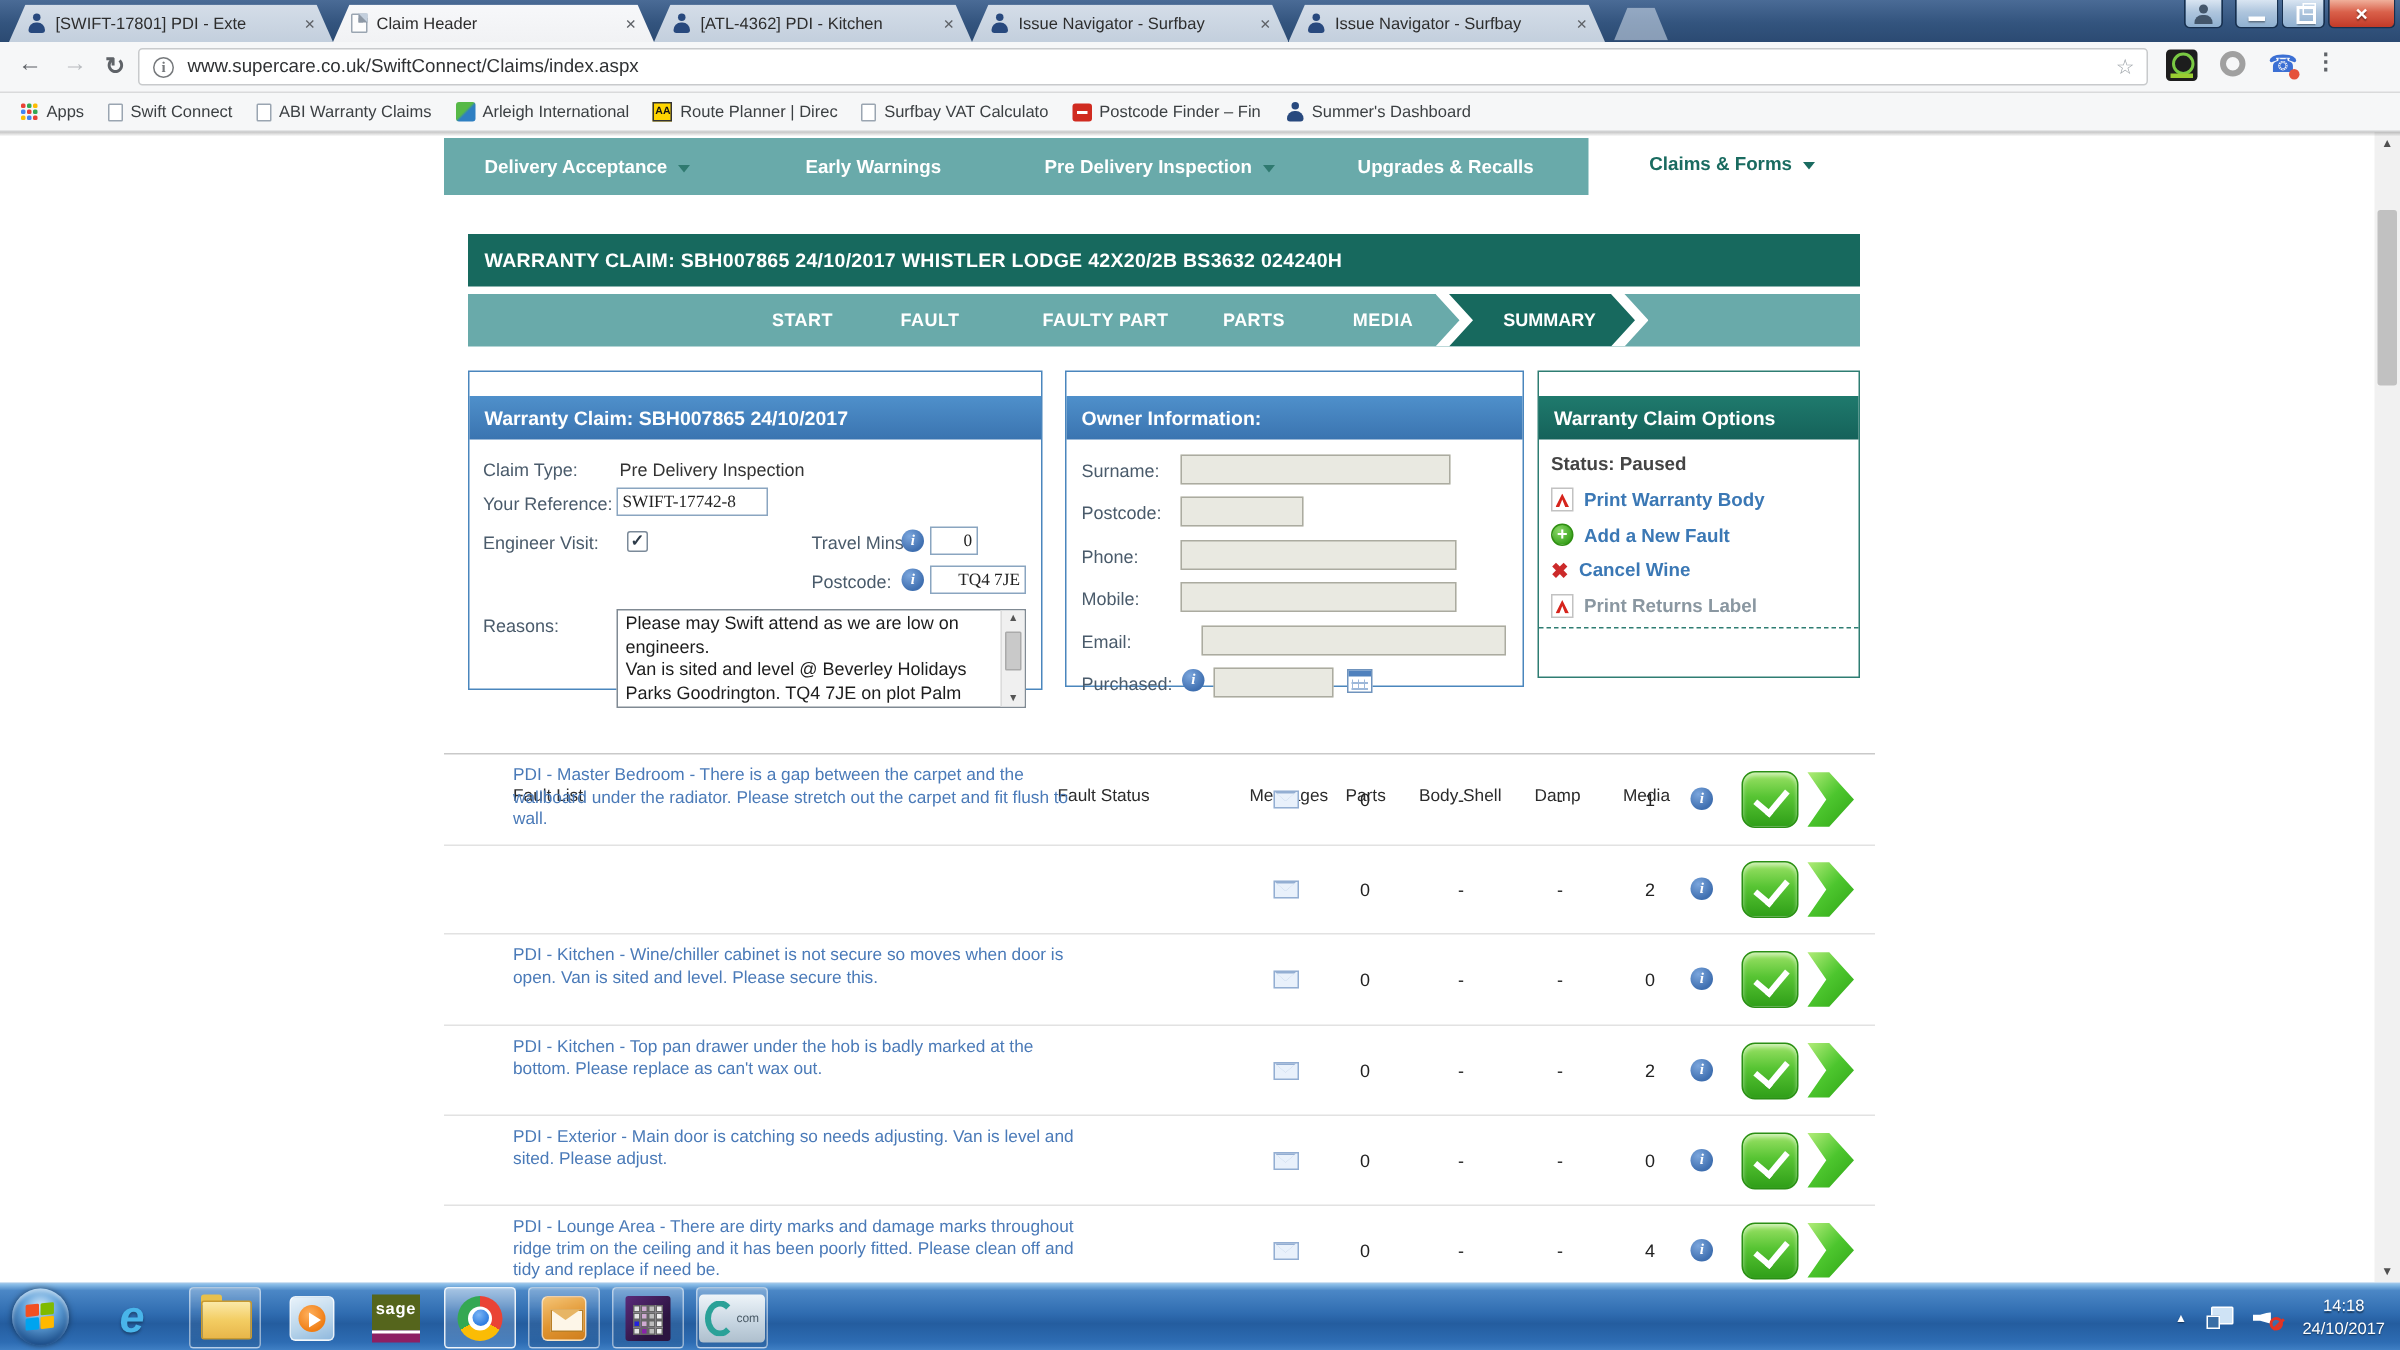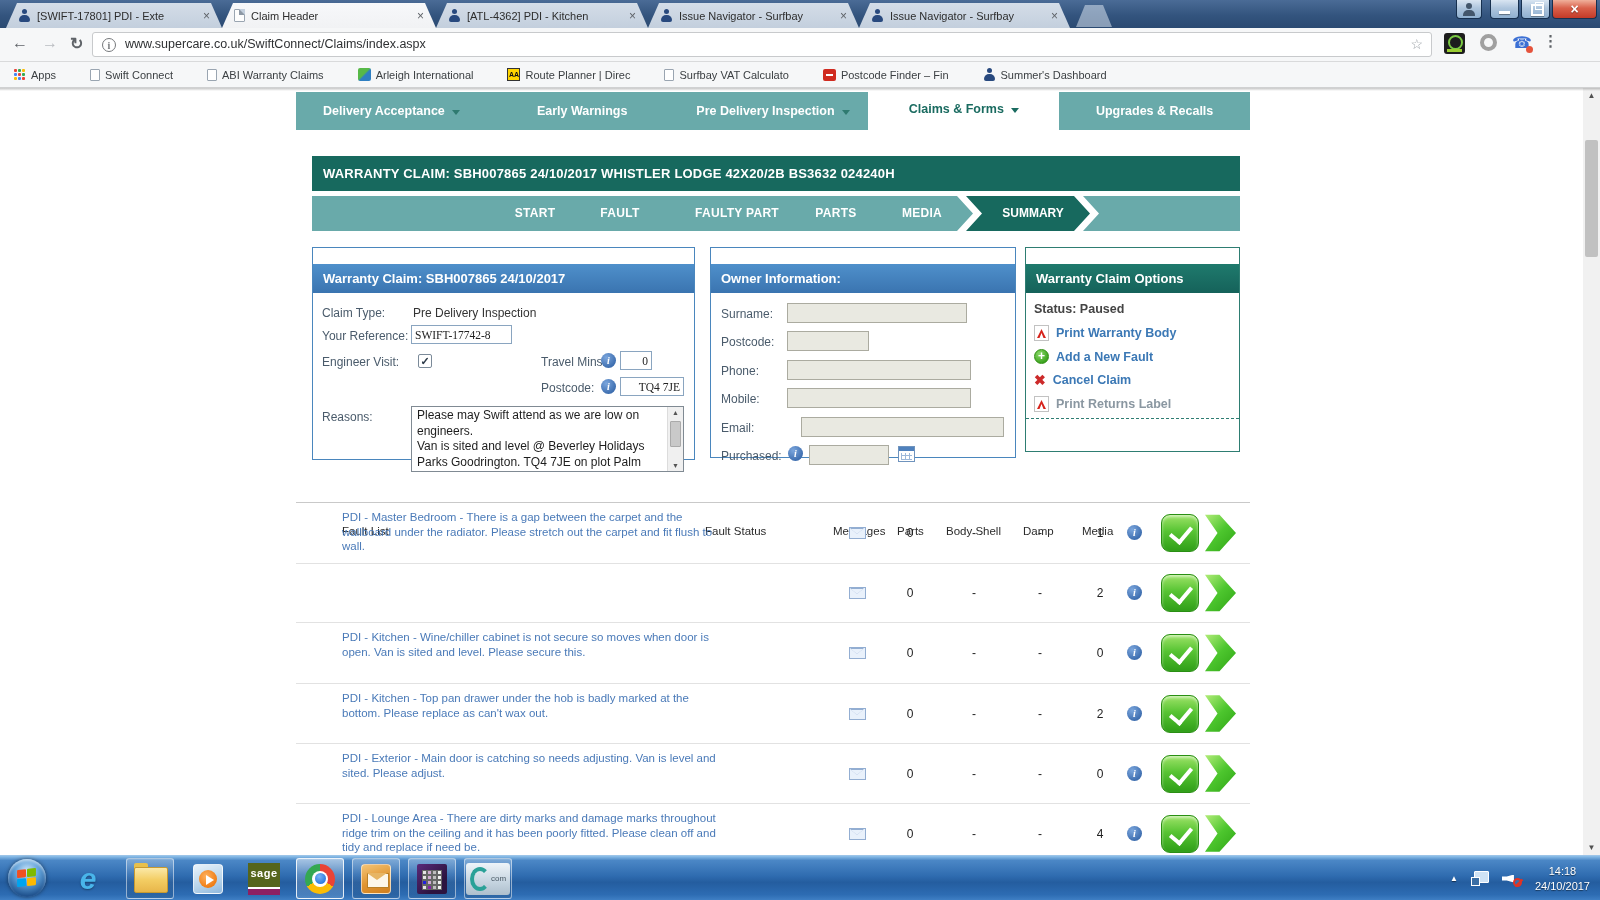--- a/index.html
+++ b/index.html
@@ -44,21 +44,21 @@
   .omni-star { position:absolute; right:8px; top:3px; font-size:14px; color:#9aa0a6; cursor:pointer; }
   .ext { position:absolute; top:5px; cursor:pointer; }
   .ext-shield { left:1444px; width:21px; height:21px; background:#1d1d1d; border-radius:3px; }
   .ext-shield::before { content:""; position:absolute; left:4px; top:2px; width:11px; height:11px; border:2px solid #7ac943; border-radius:50%; }
   .ext-shield::after { content:""; position:absolute; left:3px; bottom:2px; width:15px; height:3px; background:#9acd32; }
   .ext-circle { left:1480px; width:17px; height:17px; border:4px solid #a0a0a0; border-radius:50%; margin-top:1px; }
   .ext-phone { left:1512px; width:20px; height:20px; color:#3b6fd4; font-size:16px; }
   .ext-phone::after { content:""; position:absolute; right:-1px; bottom:0; width:7px; height:7px; background:#e5533c; border-radius:50%; }
   .ext-menu { left:1543px; color:#5f6368; font-size:15px; font-weight:bold; top:4px; }
 
-  .bookbar { position:absolute; left:0; top:62px; width:1600px; height:26px; background:#f6f7f8; border-bottom:1px solid #d0d1d2; display:flex; align-items:center; gap:34px; padding-left:14px; font-size:11px; color:#3c4043; }
+  .bookbar { position:absolute; left:0; top:62px; width:1600px; height:26px; background:#f6f7f8; border-bottom:1px solid #d0d1d2; display:flex; align-items:center; gap:16px; padding-left:14px; font-size:11px; color:#3c4043; }
   .bm { display:flex; align-items:center; gap:5px; cursor:pointer; white-space:nowrap; }
   .bm-appsgrid { width:12px; height:12px; display:grid; grid-template-columns:repeat(3,4px); grid-template-rows:repeat(3,4px); }
   .bm-appsgrid i { width:3px; height:3px; border-radius:1px; }
   .bm-appsgrid i:nth-child(1){background:#e94235}.bm-appsgrid i:nth-child(2){background:#34a853}.bm-appsgrid i:nth-child(3){background:#fbbc04}
   .bm-appsgrid i:nth-child(4){background:#4285f4}.bm-appsgrid i:nth-child(5){background:#e94235}.bm-appsgrid i:nth-child(6){background:#34a853}
   .bm-appsgrid i:nth-child(7){background:#fbbc04}.bm-appsgrid i:nth-child(8){background:#4285f4}.bm-appsgrid i:nth-child(9){background:#e94235}
   .bm-doc { width:10px; height:12px; background:#fff; border:1px solid #9aa5b1; border-radius:1px; }
   .bm-arleigh { width:13px; height:13px; border-radius:2px; background:linear-gradient(135deg,#57b947 45%,#2e7fc2 55%); }
   .bm-aa { width:13px; height:13px; background:#ffd500; border:1px solid #333; color:#111; font-size:7px; font-weight:bold; text-align:center; line-height:12px; }
   .bm-post { width:13px; height:12px; background:#d02b20; border-radius:2px; position:relative; }
@@ -289,26 +289,26 @@
         <span>Delivery Acceptance</span>
         <span class="caret"></span>
       </div>
       <div class="nitem">
         <span>Early Warnings</span>
       </div>
       <div class="nitem">
         <span>Pre Delivery Inspection</span>
         <span class="caret"></span>
       </div>
+      <div class="nitem">
+        <span>Upgrades &amp; Recalls</span>
+      </div>
       <div class="nitem active">
         <span>Claims &amp; Forms</span>
         <span class="caret"></span>
-      </div>
-      <div class="nitem">
-        <span>Upgrades &amp; Recalls</span>
       </div>
     </div>
 
     <div class="claimbar">WARRANTY CLAIM: SBH007865 24/10/2017 WHISTLER LODGE 42X20/2B BS3632 024240H</div>
 
     <div class="stepsbar">
       <span class="step" style="left:223px">START</span>
       <span class="step" style="left:308px">FAULT</span>
       <span class="step" style="left:425px">FAULTY PART</span>
       <span class="step" style="left:524px">PARTS</span>
@@ -372,21 +372,21 @@
         <span class="olink" style="left:8px;top:32px">
           <span class="ipdf"></span>
           <span>Print Warranty Body</span>
         </span>
         <span class="olink" style="left:8px;top:56px">
           <span class="iadd">+</span>
           <span>Add a New Fault</span>
         </span>
         <span class="olink" style="left:8px;top:80px">
           <span class="icancel">✖</span>
-          <span>Cancel Claim</span>
+          <span>Cancel Wine</span>
         </span>
         <span class="olink dis" style="left:8px;top:103px">
           <span class="ipdf"></span>
           <span>Print Returns Label</span>
         </span>
         <span class="odash" style="top:125px"></span>
       </div>
     </div>
 
     <div class="thead">

